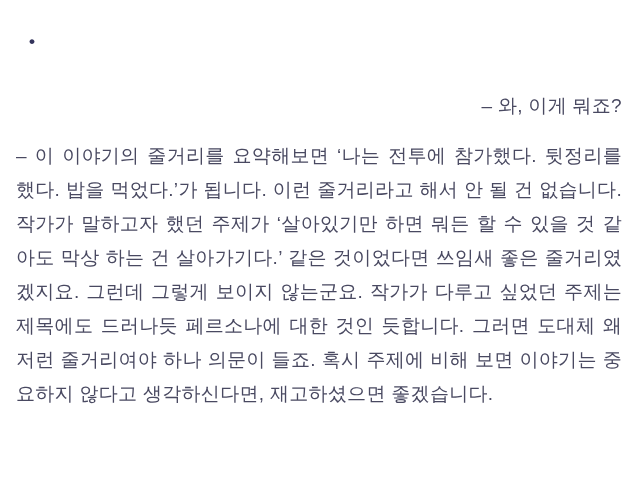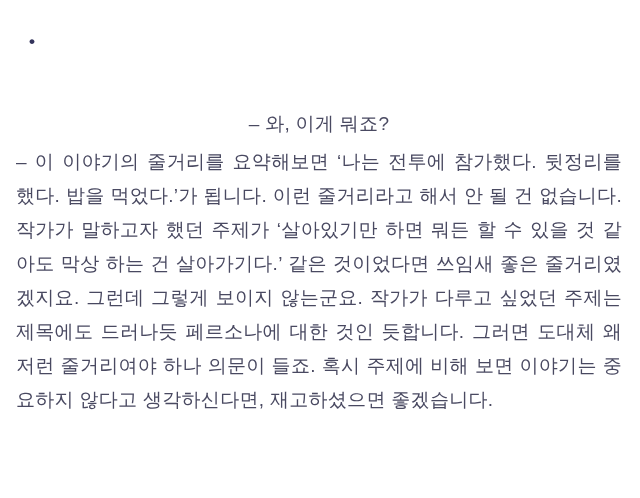--- a/index.html
+++ b/index.html
@@ -39,25 +39,25 @@
   .para {
     margin: 0;
     color: #494961;
     font-size: 19px;
     line-height: 34px;
     letter-spacing: 0.3px;
     word-break: normal;
     overflow-wrap: break-word;
   }
   .para.dialogue-short {
-    margin-top: 52px;
-    text-align: center;
+    margin-top: 34px;
+    text-align: right;
   }
   .para.dialogue-long {
-    margin-top: 4px;
+    margin-top: 16px;
     text-align: justify;
   }
 </style>
 </head>
 <body>
 
 <div class="page">
 
   <div class="heading">
     <span class="bullet">•</span>

